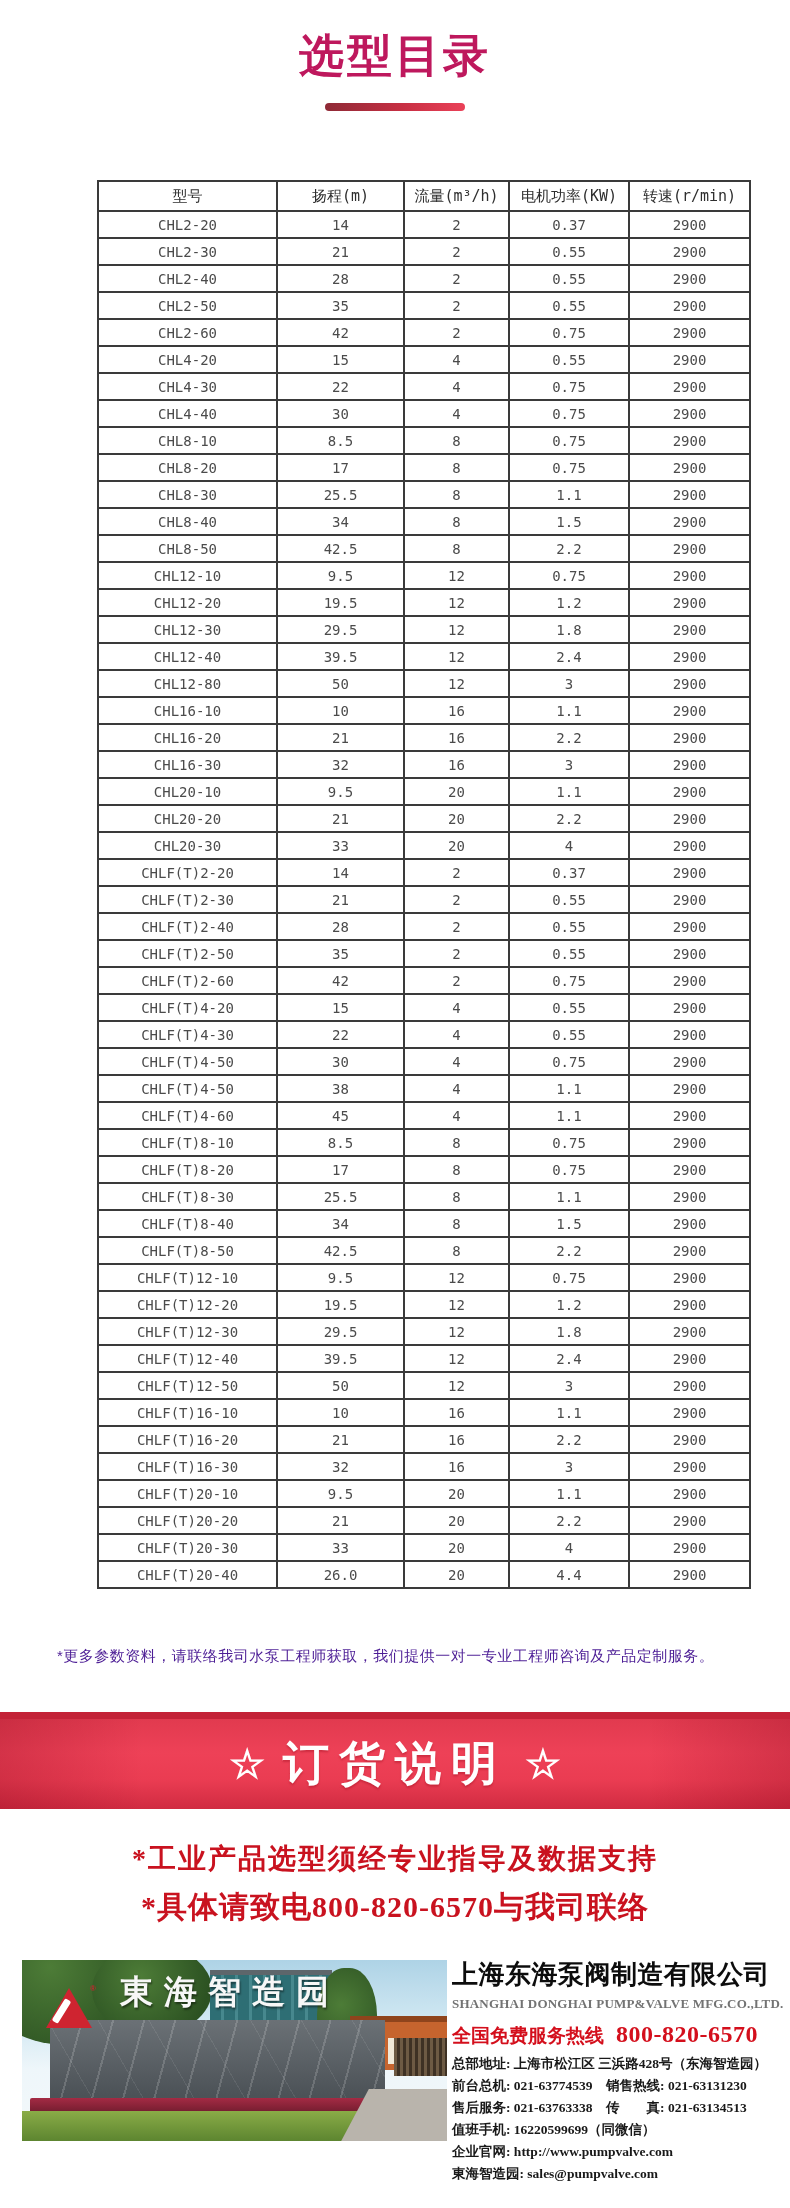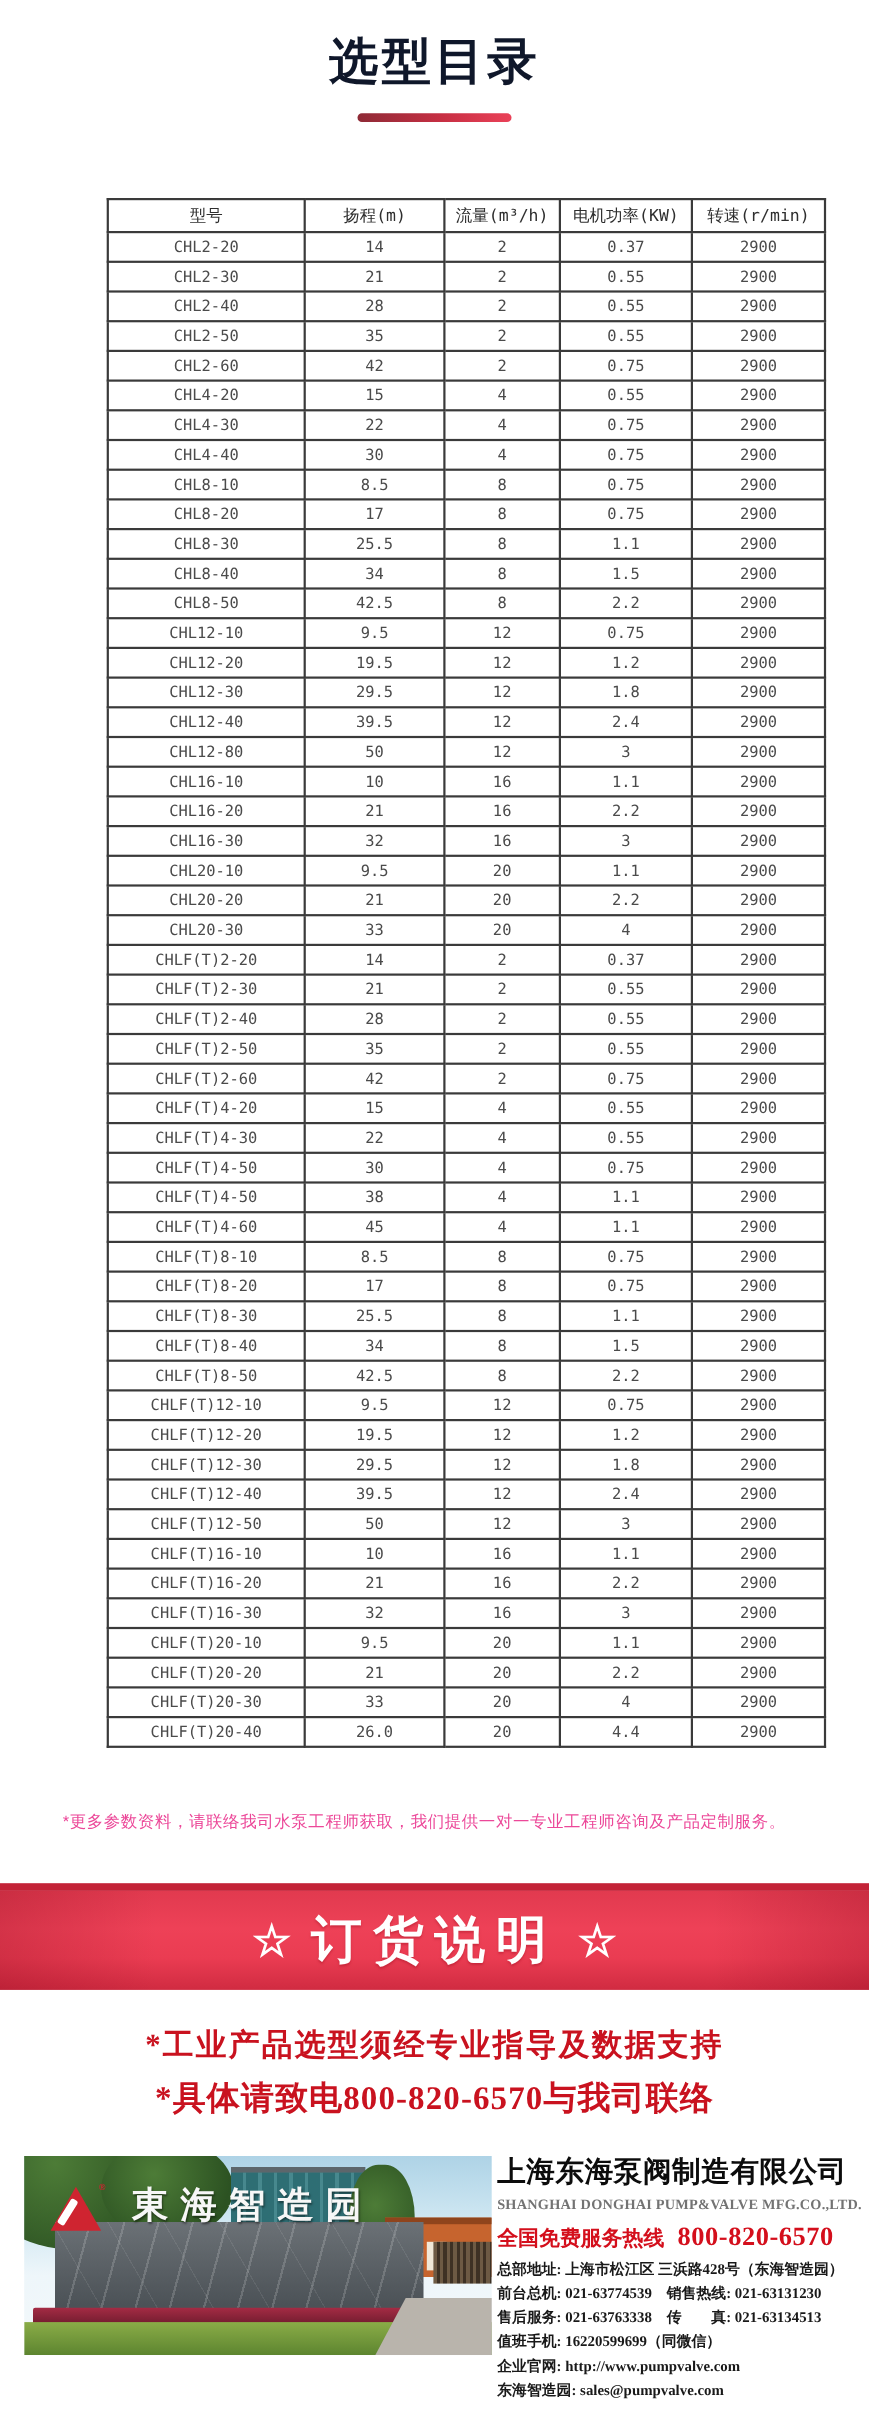--- a/index.html
+++ b/index.html
@@ -1,36 +1,36 @@
 <!DOCTYPE html>
 <html><head>
 <meta charset="utf-8">
 <style>
   html,body{margin:0;padding:0;background:#fff;}
   #page{position:relative;width:790px;height:2208px;background:#fff;overflow:hidden;
         font-family:"Liberation Sans",sans-serif;}
 
   
   .page-title{position:absolute;top:26px;left:0;width:100%;text-align:center;
-    font-size:45px;font-weight:800;color:#0f172a;letter-spacing:3px;}
+    font-size:45px;font-weight:800;color:#be185d;letter-spacing:3px;}
   .title-underline{position:absolute;top:103px;left:50%;transform:translateX(-50%);
     width:140px;height:8px;border-radius:4px;
     background:linear-gradient(90deg,#8e2a36,#c72f43 55%,#ea4158);}
 
   
   .table-wrap{position:absolute;top:180px;left:64px;padding-left:33px;}
   table.spec{border-collapse:collapse;table-layout:fixed;width:652px;
     font-family:"DejaVu Sans Mono","Liberation Mono",monospace;}
   table.spec th,table.spec td{border:2px solid #3a3a3a;text-align:center;
     overflow:hidden;white-space:nowrap;}
   table.spec th{height:26px;font-size:15px;font-weight:400;color:#2e2e2e;}
   table.spec td{height:23px;font-size:14px;color:#4b4b4b;}
 
   
-  .note{position:absolute;top:1647px;left:57px;font-size:15px;color:#ec4899;letter-spacing:0.5px;}
+  .note{position:absolute;top:1647px;left:57px;font-size:15px;color:#4c1d95;letter-spacing:0.5px;}
 
   
   .banner{position:absolute;top:1712px;left:0;width:790px;height:97px;}
   .banner-topstrip{position:absolute;top:0;left:0;width:100%;height:7px;background:#c32237;}
   .banner-body{position:absolute;top:7px;left:0;width:100%;height:90px;
     background:linear-gradient(180deg,#e13a4f 0%,#ee4157 38%,#ea3c52 68%,#d02b41 100%);}
   .banner-body::after{content:"";position:absolute;inset:0;
     background:linear-gradient(90deg,rgba(120,0,20,.22),rgba(120,0,20,0) 18%,rgba(120,0,20,0) 82%,rgba(120,0,20,.22));}
   .banner-text{position:absolute;top:7px;left:0;width:100%;height:90px;display:flex;
     align-items:center;justify-content:center;gap:18px;color:#fff;z-index:2;}
@@ -54,21 +54,21 @@
   .p-orange{position:absolute;left:328px;top:56px;width:97px;height:48px;background:#c6642e;
     border-top:6px solid #8f441c;}
   .p-orange .door{position:absolute;left:38px;top:16px;width:18px;height:26px;background:#f0e8d8;}
   .p-gate{position:absolute;left:372px;top:78px;width:53px;height:38px;
     background:repeating-linear-gradient(90deg,#6d5a44 0 3px,#3e3124 3px 6px);}
   .p-wall{position:absolute;left:28px;top:60px;width:335px;height:94px;
     background:linear-gradient(180deg,#6b7176,#4c5257 80%);}
   .p-wall::after{content:"";position:absolute;inset:0;
     background:repeating-linear-gradient(105deg,rgba(255,255,255,.16) 0 2px,rgba(255,255,255,0) 2px 30px),
                repeating-linear-gradient(60deg,rgba(255,255,255,.08) 0 1px,rgba(255,255,255,0) 1px 44px);}
-  .wall-text{position:absolute;left:88px;top:22px;width:240px;z-index:2;text-align:center;
+  .wall-text{position:absolute;left:88px;top:10px;width:240px;z-index:2;text-align:center;
     font-size:33px;font-weight:700;color:#f7f7f7;letter-spacing:11px;
     text-shadow:1px 2px 2px rgba(0,0,0,.45);white-space:nowrap;}
   .logo{position:absolute;left:22px;top:24px;width:52px;height:44px;z-index:2;}
   .logo .tri{position:absolute;left:2px;top:4px;width:0;height:0;
     border-left:23px solid transparent;border-right:23px solid transparent;border-bottom:40px solid #cf2430;}
   .logo .slash{position:absolute;left:14px;top:14px;width:7px;height:26px;background:#fff;
     transform:rotate(32deg);border-radius:2px;}
   .logo .reg{position:absolute;right:0;top:0;font-size:8px;color:#cf2430;font-weight:700;}
   .p-hedge{position:absolute;left:8px;top:138px;width:368px;height:16px;
     background:linear-gradient(180deg,#a42b44,#6e1b2d);border-radius:2px;}
@@ -521,17 +521,17 @@
     <div class="hotline">
       <span class="hotline-label">全国免费服务热线</span>
       <span class="hotline-number">800-820-6570</span>
     </div>
     <div class="contact-list">
         <div class="contact-line">总部地址: 上海市松江区 三浜路428号（东海智造园）</div>
         <div class="contact-line">前台总机: 021-63774539　销售热线: 021-63131230</div>
         <div class="contact-line">售后服务: 021-63763338　传　　真: 021-63134513</div>
         <div class="contact-line">值班手机: 16220599699（同微信）</div>
         <div class="contact-line">企业官网: http://www.pumpvalve.com</div>
-        <div class="contact-line">东海智造园: sales@pumpvalve.com</div>
+        <div class="contact-line">東海智造园: sales@pumpvalve.com</div>
       </div>
   </div>
 
 </div>
 
 </body></html>

